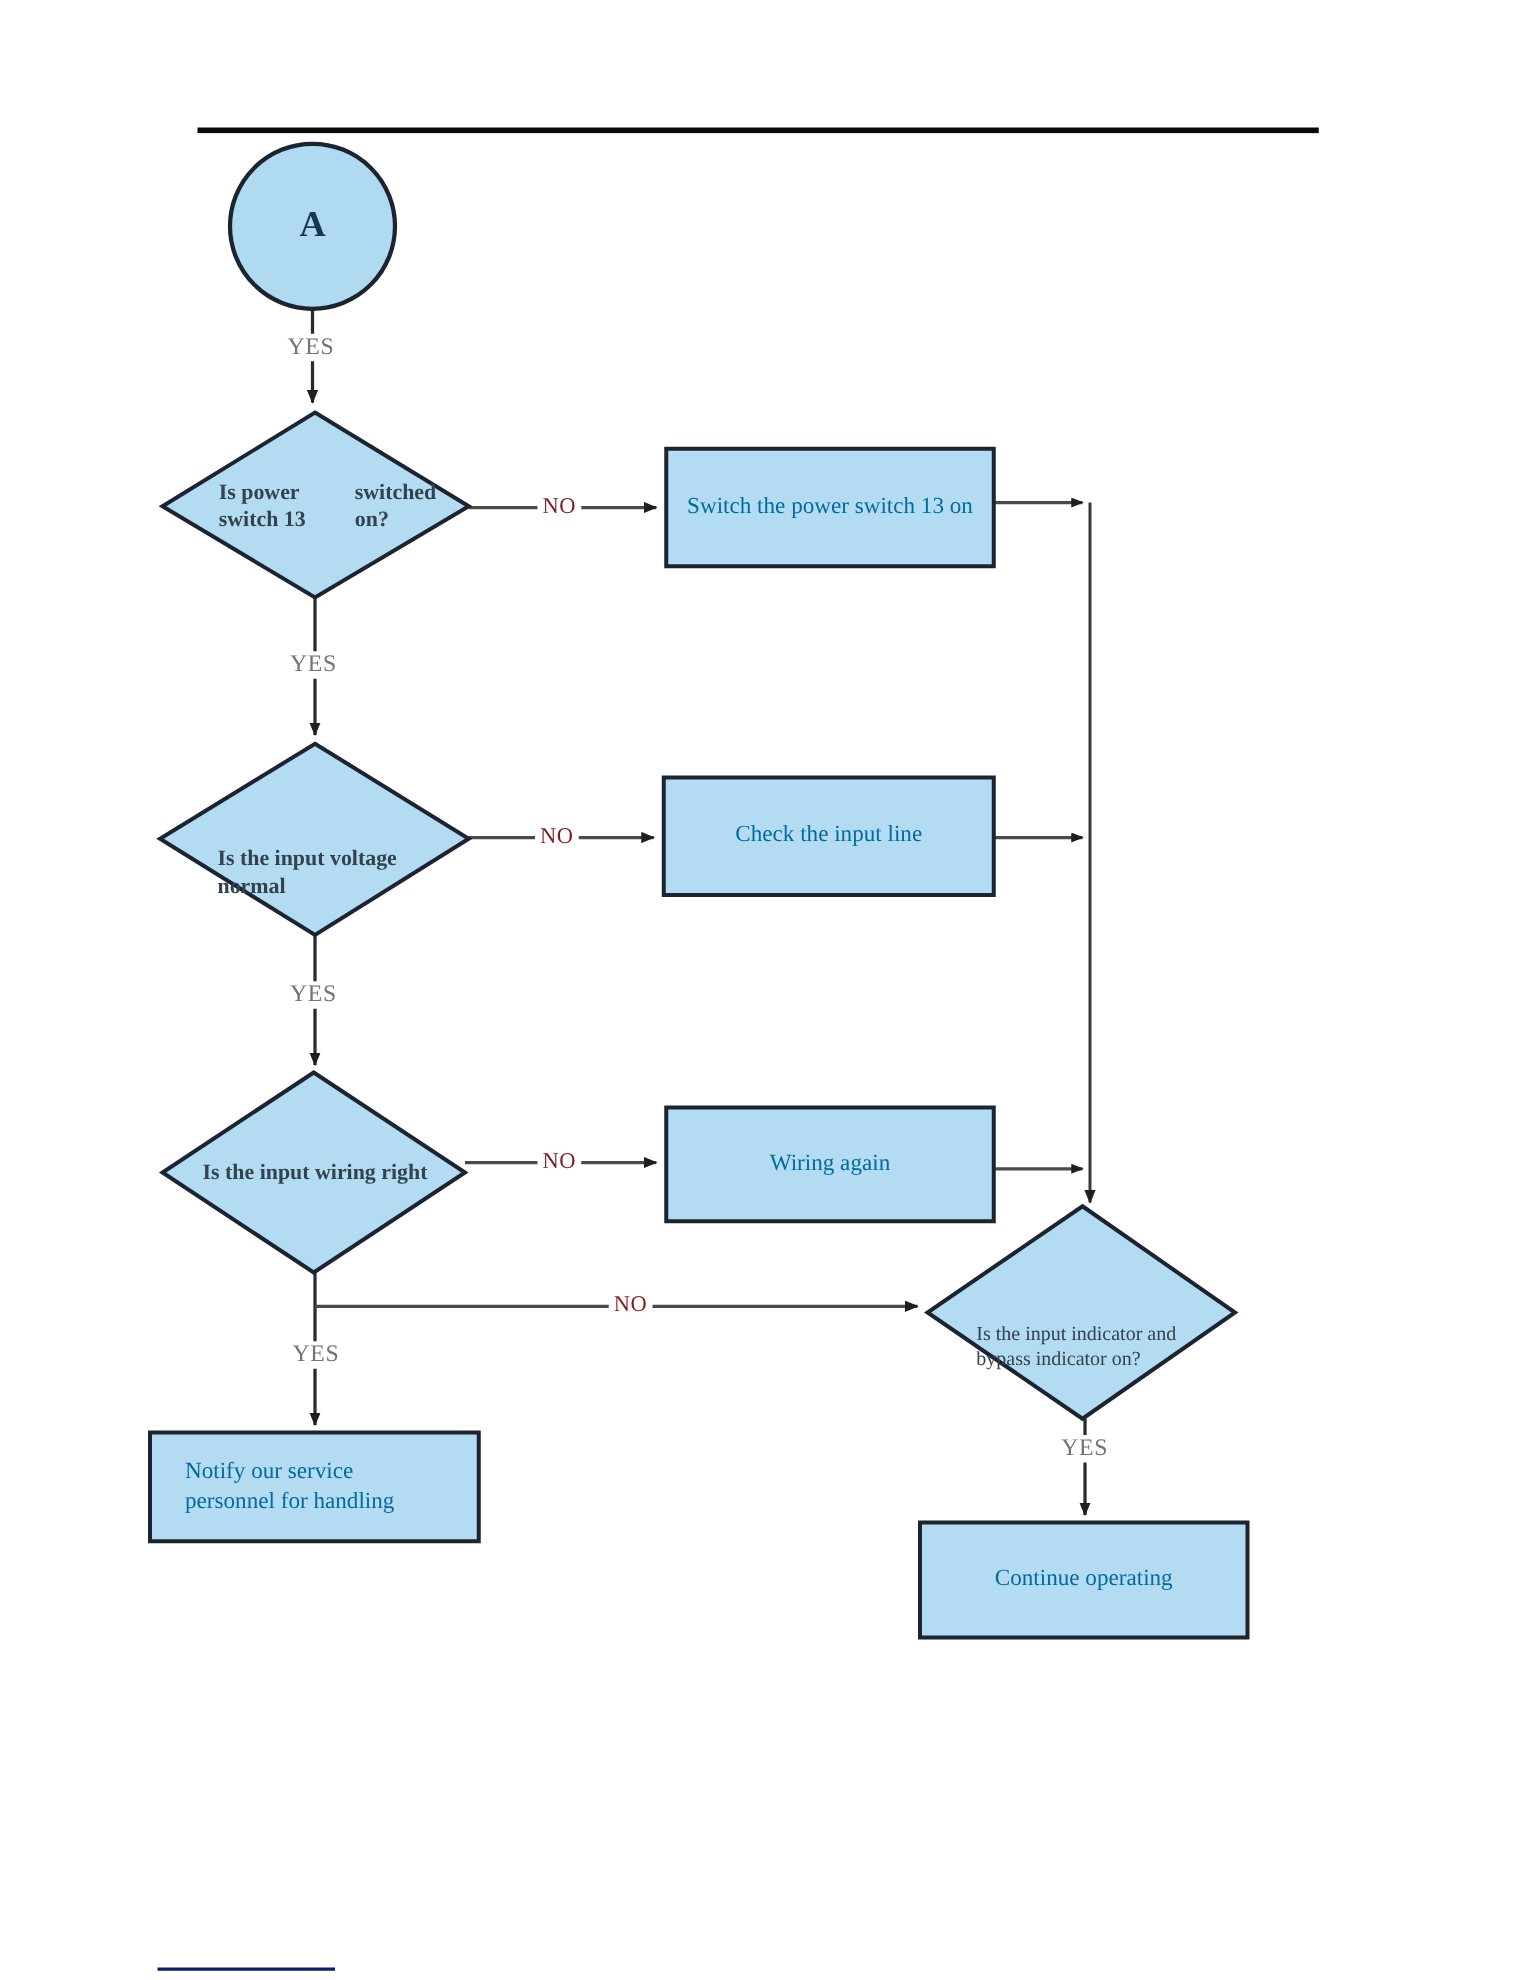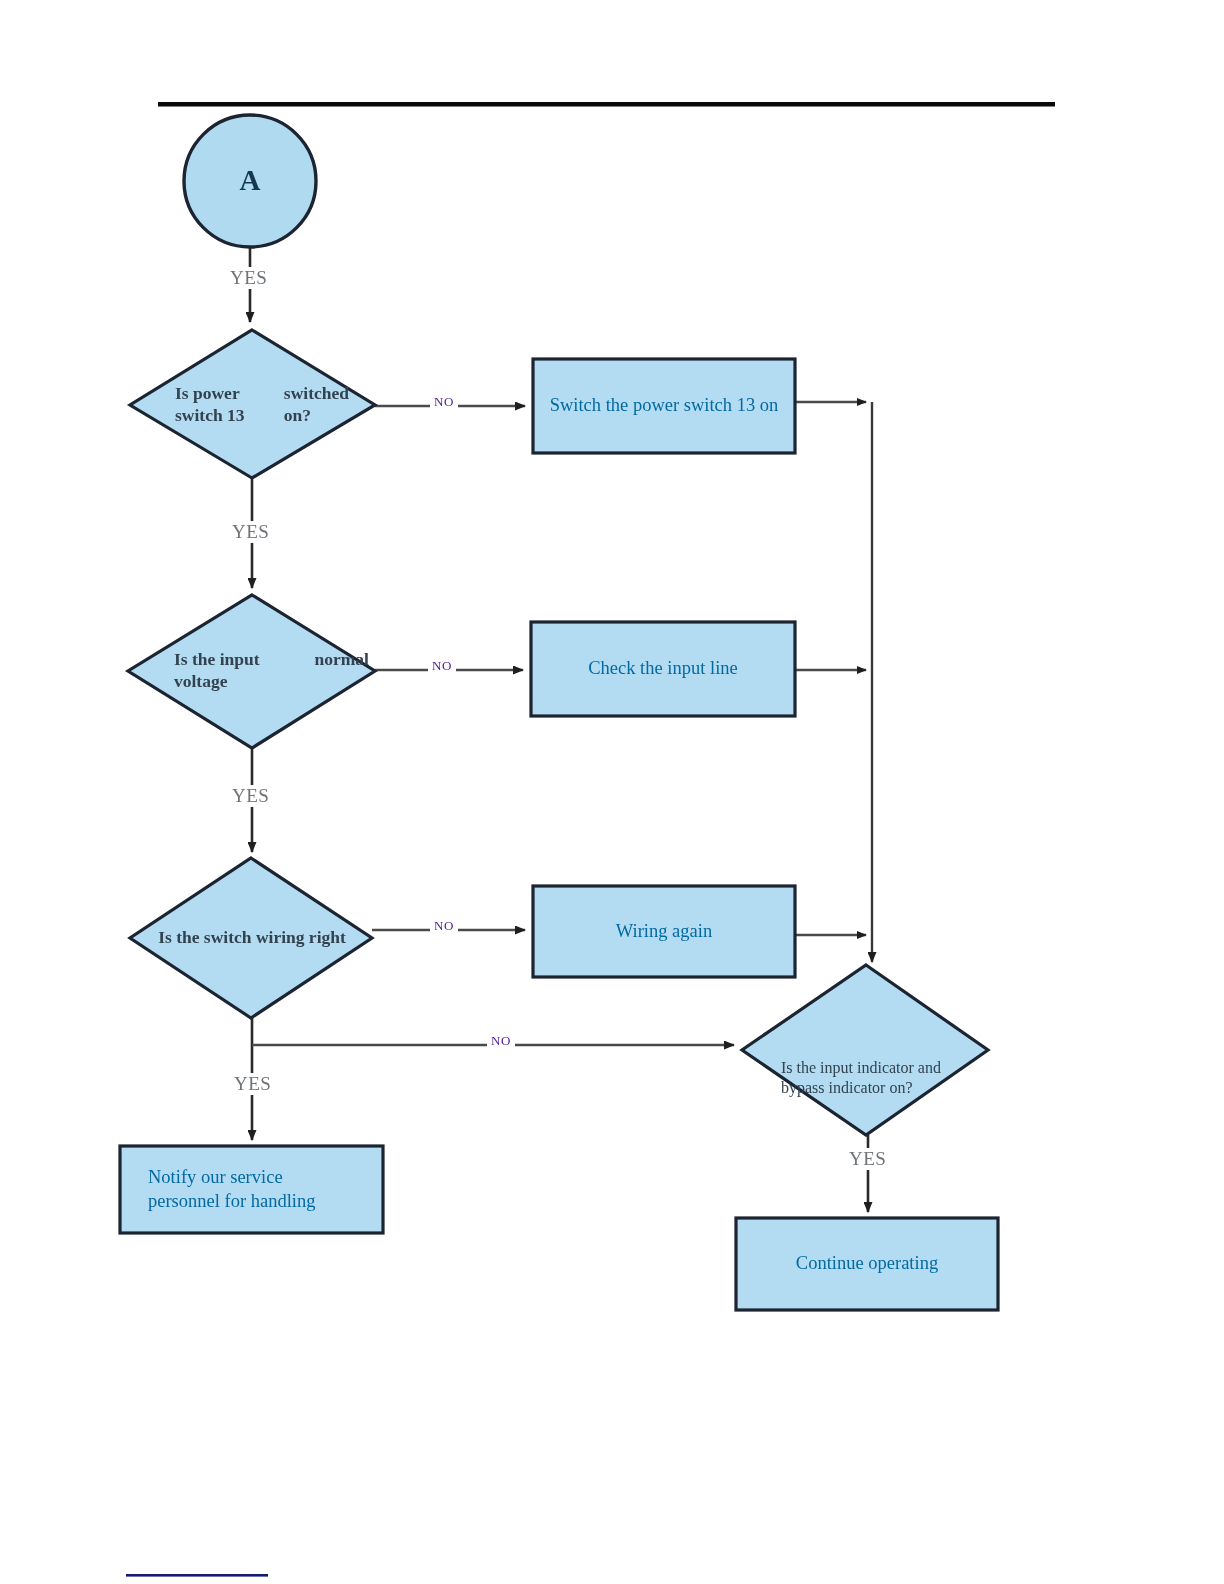--- a/index.html
+++ b/index.html
@@ -96,22 +96,22 @@
     font-family: "Liberation Serif", "DejaVu Serif", serif;
     font-size: 19px;
     letter-spacing: 0.5px;
     color: #6f7479;
     background: #ffffff;
     padding: 0 4px;
     white-space: nowrap;
     pointer-events: none;
   }
   .edge-label.no-lbl {
-    color: #4c1d95;
-    font-size: 13px;
+    color: #7f1d1d;
+    font-size: 18px;
   }
 </style>
 </head>
 <body>
 
 <div id="page">
 
   <svg id="flow-svg" viewBox="0 0 1224 1584">
     <defs>
       <marker id="arrowhead" markerWidth="11" markerHeight="9" refX="10" refY="4.5" orient="auto" markerUnits="userSpaceOnUse">
@@ -174,28 +174,28 @@
 
   <div class="node-text txt-circle" style="left:184px; top:148px; width:132px; height:66px;">A</div>
 
   <div class="node-text txt-diamond left-align" style="left:175px; top:382px; width:185px; height:50px; flex-direction:row; align-items:flex-start; justify-content:center;">
     <span>Is power switch 13</span>
     <span>switched on?</span>
   </div>
 
   <div class="node-text txt-box" style="left:533px; top:359px; width:262px; height:94px;">Switch the power switch 13 on</div>
 
-  <div class="node-text txt-diamond left-align" style="left:174px; top:648px; width:195px; height:50px; flex-direction:row; align-items:flex-start; justify-content:center;">
+  <div class="node-text txt-diamond left-align" style="left:174px; top:672px; width:195px; height:50px; flex-direction:column; align-items:flex-start; justify-content:center;">
     <span>Is the input voltage</span>
     <span>normal</span>
   </div>
 
   <div class="node-text txt-box" style="left:531px; top:622px; width:264px; height:94px;">Check the input line</div>
 
-  <div class="node-text txt-diamond" style="left:136px; top:915px; width:232px; height:44px;">Is the switch wiring right</div>
+  <div class="node-text txt-diamond" style="left:136px; top:915px; width:232px; height:44px;">Is the input wiring right</div>
 
   <div class="node-text txt-box" style="left:533px; top:886px; width:262px; height:91px;">Wiring again</div>
 
   <div class="node-text txt-diamond-sm left-align" style="left:781px; top:1025px; width:208px; height:52px; flex-direction:column; align-items:flex-start; justify-content:center;">
     <span>Is the input indicator and</span>
     <span>bypass indicator on?</span>
   </div>
 
   <div class="node-text txt-box left-align" style="left:148px; top:1158px; width:230px; height:64px; flex-direction:column; align-items:flex-start; justify-content:center;">
     <span>Notify our service</span>

